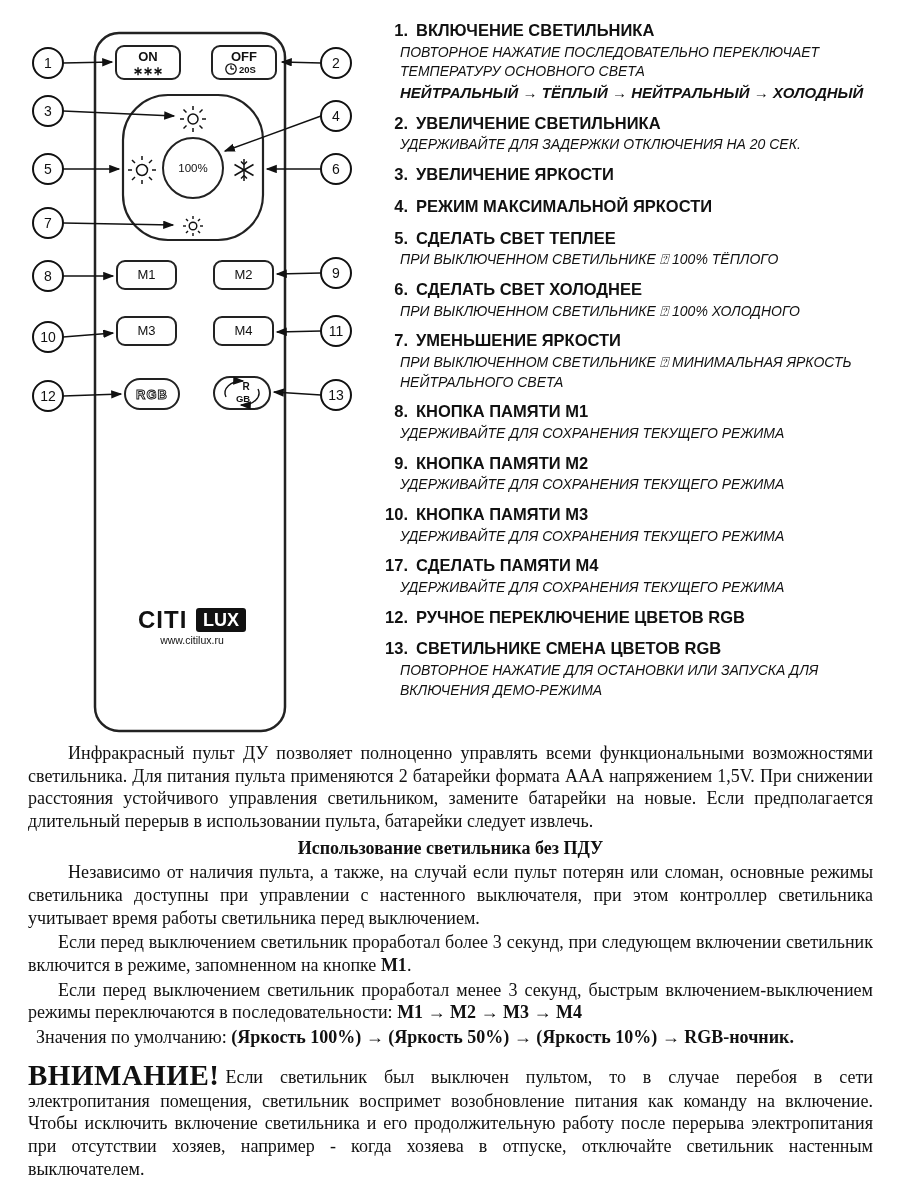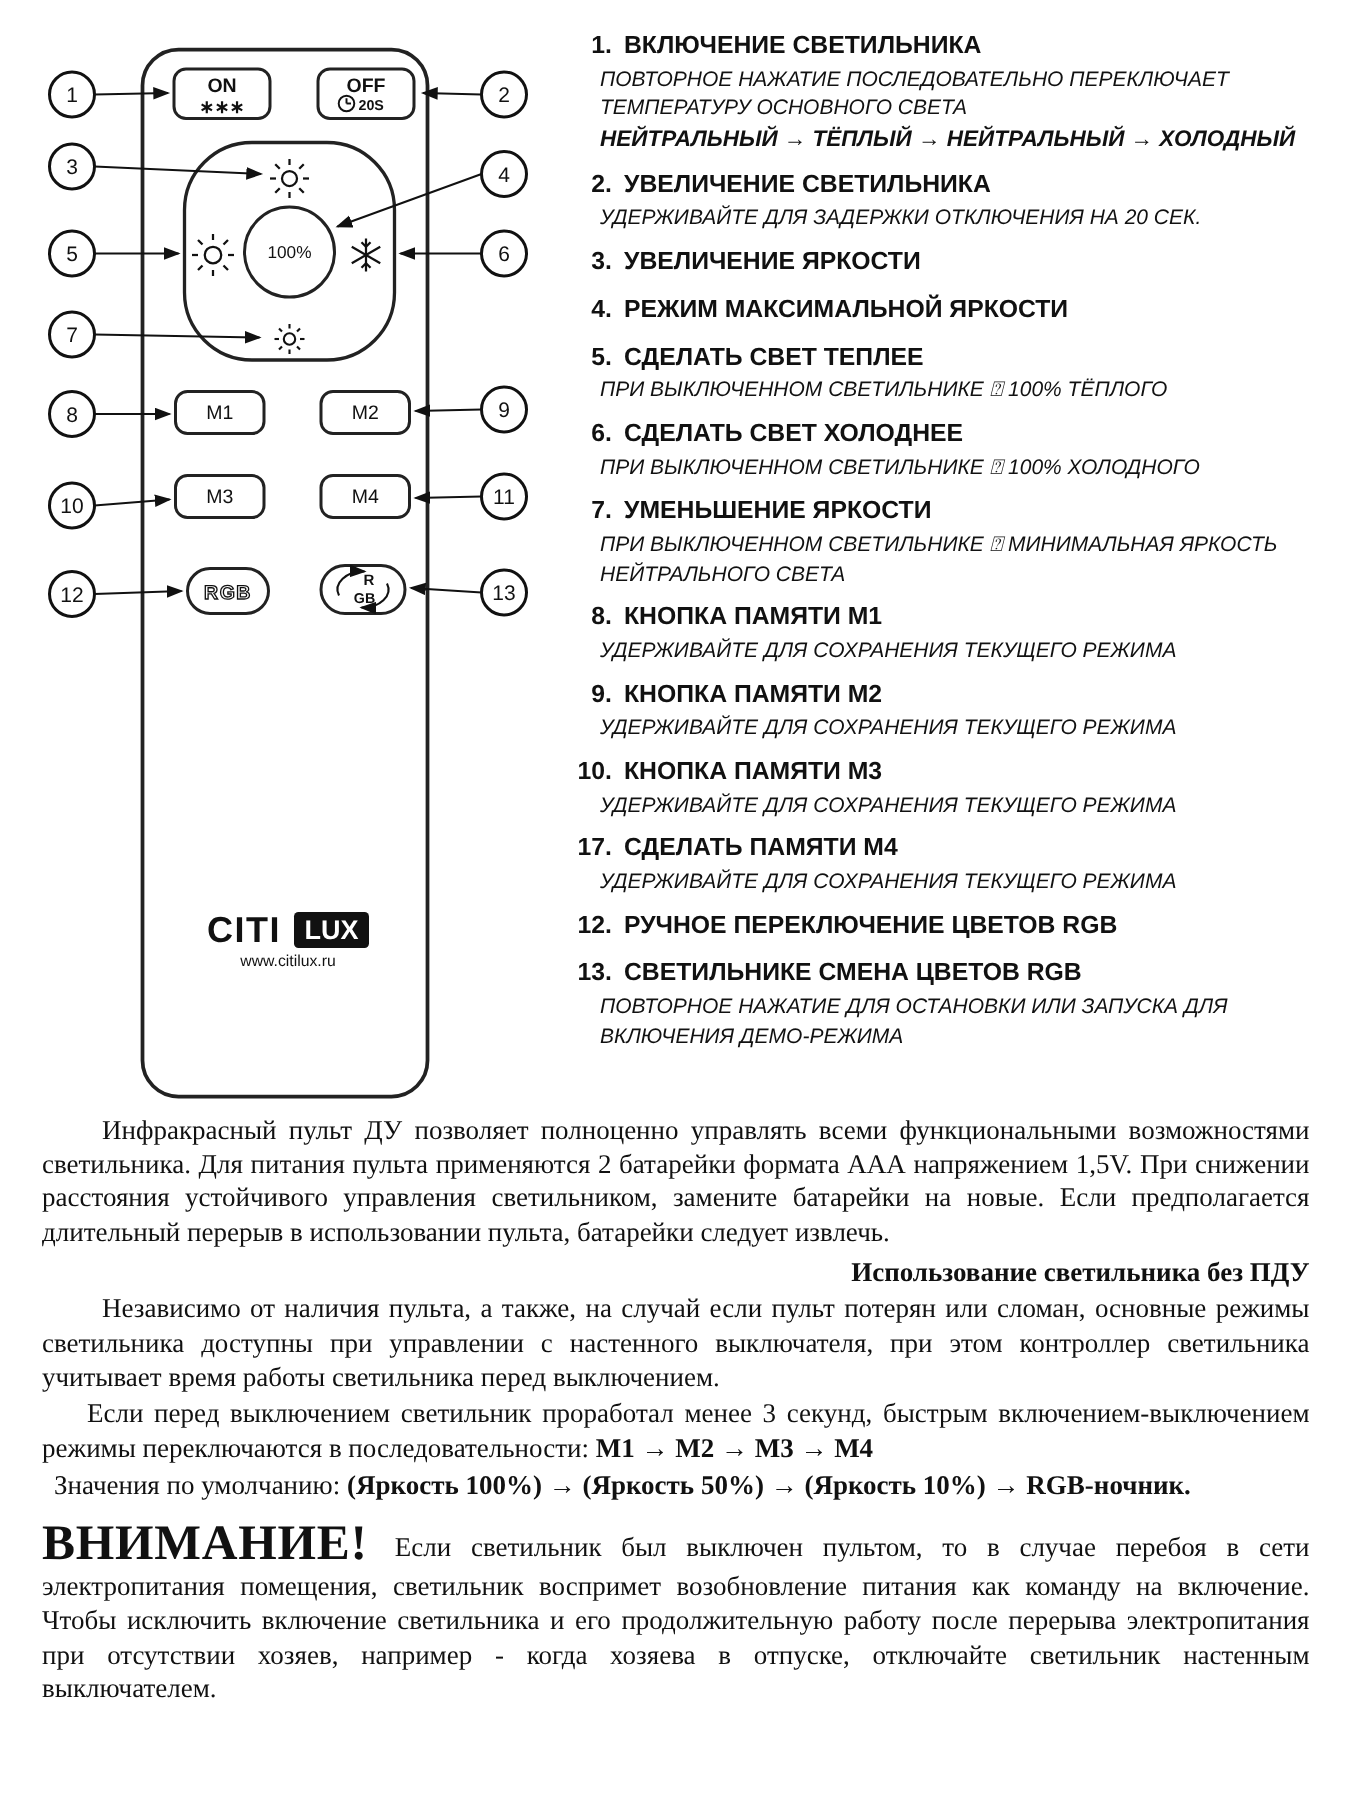--- a/index.html
+++ b/index.html
@@ -17,25 +17,25 @@
   .instr-desc{margin-left:26px;font-style:italic;font-size:14px;line-height:1.4;}
   .instr-note{margin-left:26px;font-weight:bold;font-size:15px;line-height:1.45;font-style:italic;}
 
   
   .bodytext{position:absolute;left:28px;top:742px;width:845px;
             font-family:"Liberation Serif",serif;font-size:18px;line-height:1.26;
             text-align:justify;}
   .bodytext p{margin:0 0 2px 0;}
   .p-indent{text-indent:40px;}
   .p-indent-sm{text-indent:30px;}
-  .p-center{text-align:right;font-weight:bold;margin:4px 0 2px 0 !important;}
+  .p-center{text-align:center;font-weight:bold;margin:4px 0 2px 0 !important;}
   .p-defaults{text-indent:8px;}
   .p-attention{margin-top:12px !important;}
-  .attention-title{font-size:33px;font-weight:bold;line-height:1;vertical-align:-2px;
-                   letter-spacing:0.5px;margin-right:18px;}
+  .attention-title{font-size:29px;font-weight:bold;line-height:1;vertical-align:-2px;
+                   letter-spacing:0.5px;margin-right:6px;}
   b{font-weight:bold;}
 
   
   .watermark{position:absolute;left:205px;top:572px;width:520px;
              font-family:"Liberation Sans",sans-serif;font-weight:bold;font-size:52px;
              color:rgba(208,72,50,0.55);letter-spacing:1px;white-space:nowrap;
              pointer-events:none;z-index:5;}
 </style>
 </head>
 <body>
@@ -305,18 +305,19 @@
       <div class="instr-desc">ПОВТОРНОЕ НАЖАТИЕ ДЛЯ ОСТАНОВКИ ИЛИ ЗАПУСКА ДЛЯ ВКЛЮЧЕНИЯ ДЕМО-РЕЖИМА</div>
     </div>
 
   </div>
 
 
   <div class="bodytext">
     <p class="p-indent">Инфракрасный пульт ДУ позволяет полноценно управлять всеми функциональными возможностями светильника. Для питания пульта применяются 2 батарейки формата ААА напряжением 1,5V. При снижении расстояния устойчивого управления светильником, замените батарейки на новые. Если предполагается длительный перерыв в использовании пульта, батарейки следует извлечь.</p>
     <p class="p-center">Использование светильника без ПДУ</p>
     <p class="p-indent">Независимо от наличия пульта, а также, на случай если пульт потерян или сломан, основные режимы светильника доступны при управлении с настенного выключателя, при этом контроллер светильника учитывает время работы светильника перед выключением.</p>
+    <p class="p-indent-sm"><span>Если перед выключением светильник проработал более 3 секунд, при следующем включении светильник включится в режиме, запомненном на кнопке </span><b>М1</b><span>.</span></p>
     <p class="p-indent-sm"><span>Если перед выключением светильник проработал менее 3 секунд, быстрым включением-выключением режимы переключаются в последовательности: </span><b>М1 → М2 → М3 → М4</b></p>
     <p class="p-defaults"><span>Значения по умолчанию: </span><b>(Яркость 100%) → (Яркость 50%) → (Яркость 10%) → RGB-ночник.</b></p>
     <p class="p-attention"><b class="attention-title">ВНИМАНИЕ!</b><span>Если светильник был выключен пультом, то в случае перебоя в сети электропитания помещения, светильник воспримет возобновление питания как команду на включение. Чтобы исключить включение светильника и его продолжительную работу после перерыва электропитания при отсутствии хозяев, например - когда хозяева в отпуске, отключайте светильник настенным выключателем.</span></p>
   </div>
 
 </div>
 
 </body></html>

